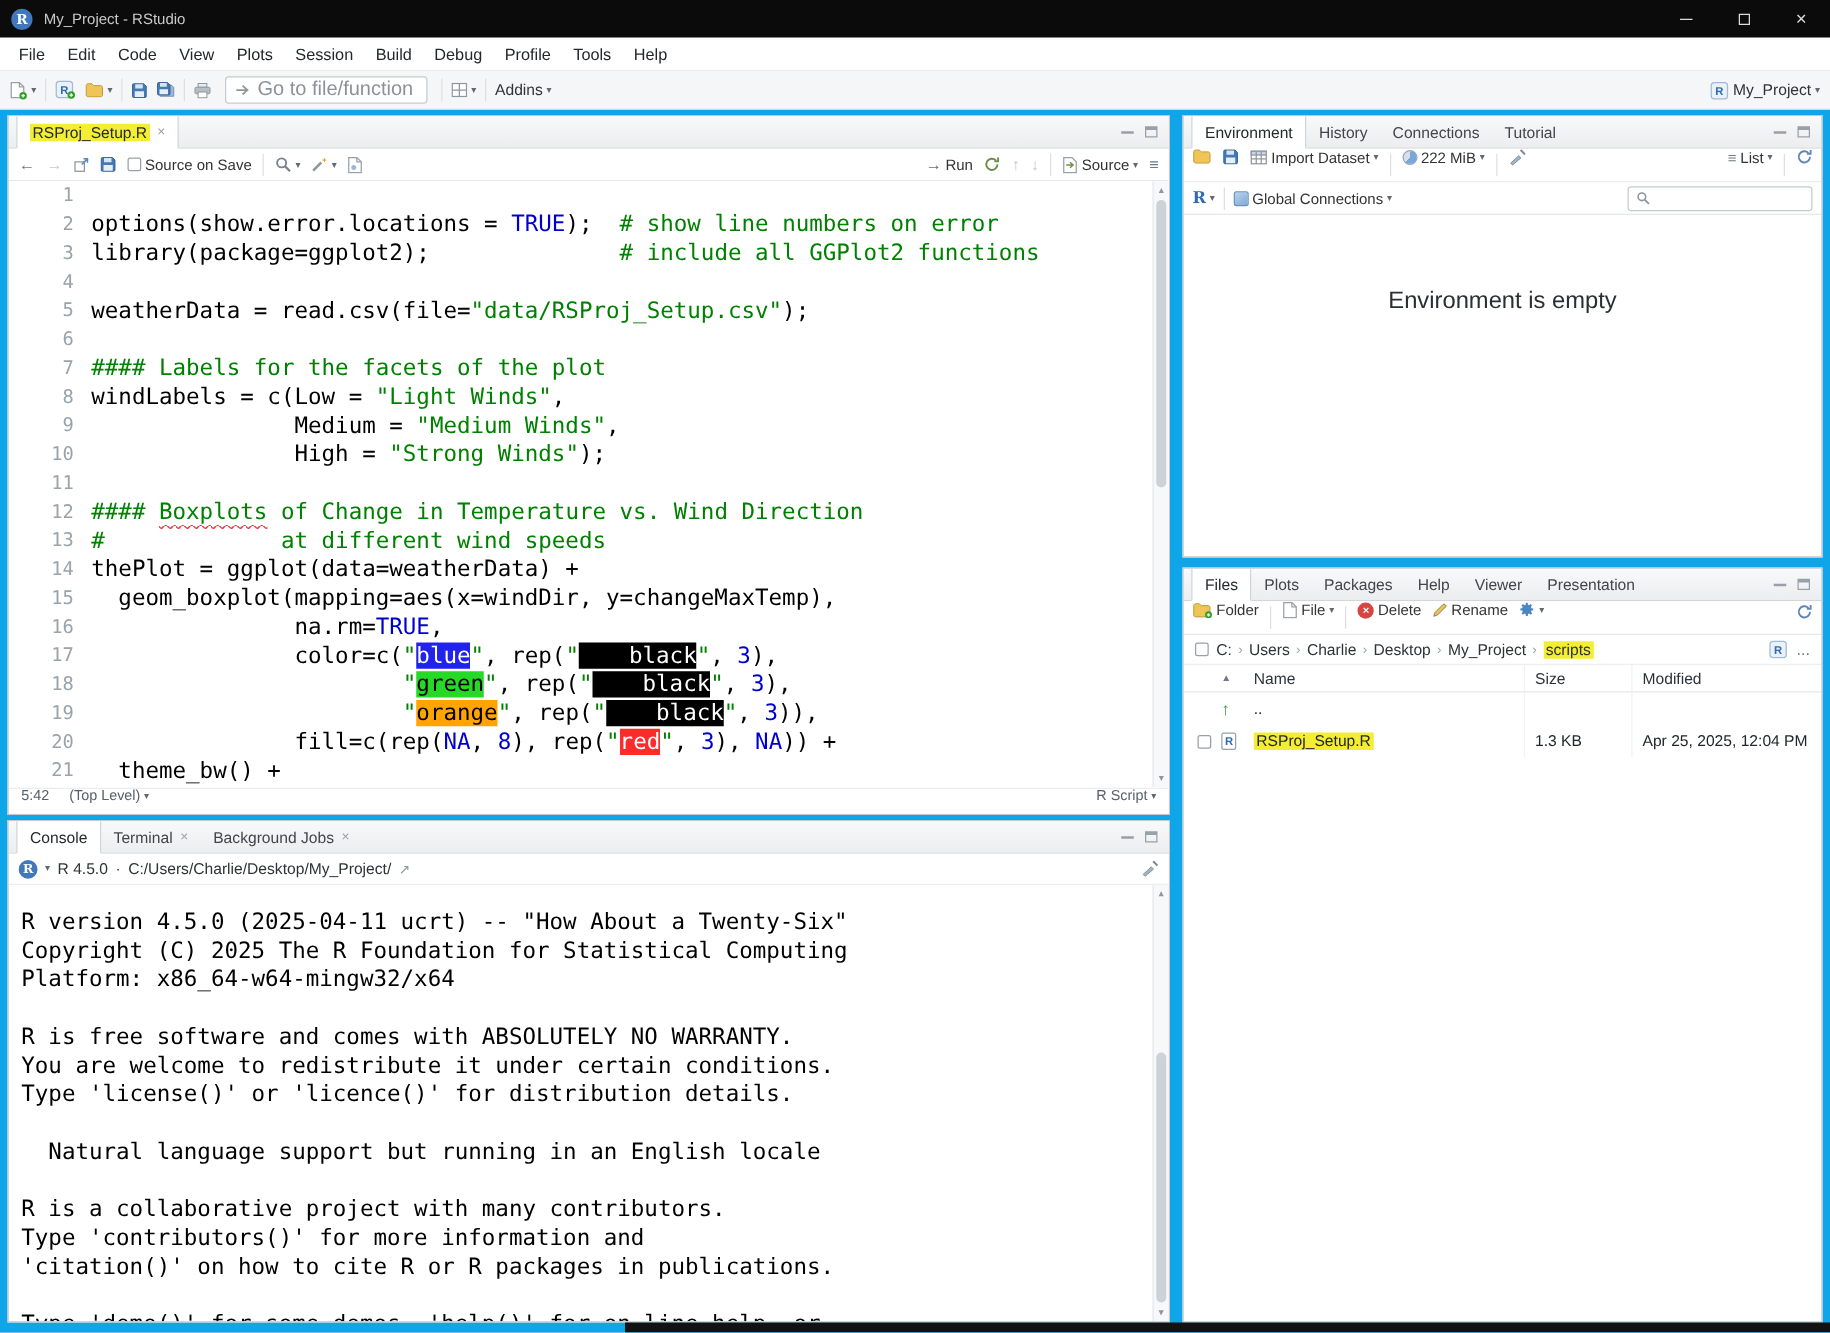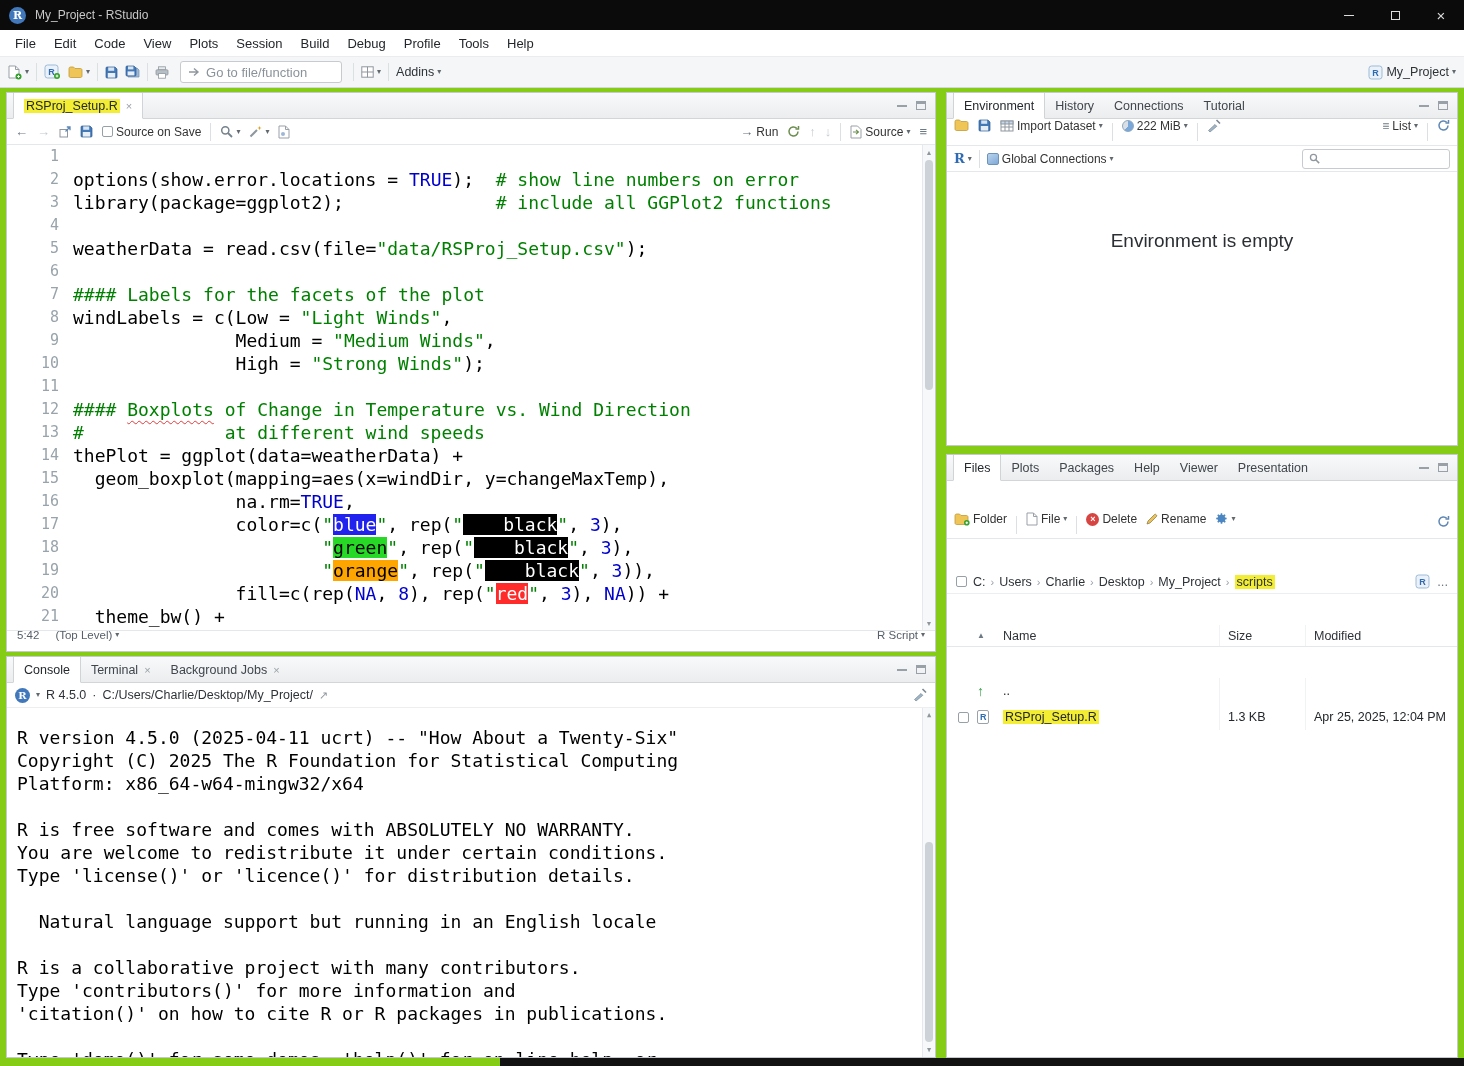--- a/index.html
+++ b/index.html
@@ -21,30 +21,30 @@
 .wb-min{width:10px;height:1px;background:#dcdcdc;}
 .wb-max{width:9px;height:9px;border:1px solid #dcdcdc;}
 
 .menubar{position:absolute;top:30px;left:0;width:100%;height:27px;background:#fff;border-bottom:1px solid #ececee;display:flex;align-items:center;padding:0 6px;z-index:9;}
 .menu-item{padding:4px 9px;font-size:13px;color:#23272b;}
 
 .main-toolbar{position:absolute;top:57px;left:0;width:100%;height:31px;background:#f5f6f7;border-bottom:1px solid #d5d8db;display:flex;align-items:center;padding:0 8px;gap:7px;z-index:9;}
 .tb-btn{display:inline-flex;align-items:center;gap:3px;}
 .tb-label{font-size:12.5px;color:#2e3338;}
 .goto-box{display:flex;align-items:center;gap:6px;width:162px;height:22px;background:#fff;border:1px solid #c7cbcf;border-radius:3px;padding:0 7px;margin:0 4px;}
-.goto-box input{flex:1;min-width:0;border:0;outline:0;background:none;font-size:13px;color:#333;font-family:inherit;}
+.goto-box input{flex:1;min-width:0;border:0;outline:0;background:none;font-size:16px;color:#333;font-family:inherit;}
 .goto-box input::placeholder{color:#8a9299;}
 .toolbar-right{margin-left:auto;display:flex;align-items:center;gap:5px;}
 
-.workspace{position:absolute;top:88px;left:0;width:100%;height:978px;background:#84cc16;}
+.workspace{position:absolute;top:88px;left:0;width:100%;height:978px;background:#0ea5e9;}
 .pane{position:absolute;background:#fff;border:1px solid #c5c9cd;display:flex;flex-direction:column;overflow:hidden;}
 #source-pane{left:6px;top:4px;width:930px;height:560px;}
 #console-pane{left:6px;top:568px;width:930px;height:402px;}
 #env-pane{left:946px;top:4px;width:512px;height:354px;}
-#files-pane{left:946px;top:366px;width:512px;height:604px;gap:31px;}
+#files-pane{left:946px;top:366px;width:512px;height:604px;}
 .ptabbar{height:26px;flex:none;background:linear-gradient(#f8f9fa,#ecedef);border-bottom:1px solid #d3d6d9;display:flex;align-items:stretch;padding-left:6px;overflow:visible;}
 .ptab{display:flex;align-items:center;gap:6px;padding:0 10px;font-size:12.5px;color:#40464c;}
 .ptab.active{background:#fff;color:#24292e;border-left:1px solid #d0d4d7;border-right:1px solid #d0d4d7;margin-bottom:-1px;border-bottom:1px solid #fff;}
 .tab-x{color:#9aa1a8;font-size:11px;}
 .pane-controls{margin-left:auto;display:flex;align-items:center;gap:9px;padding:0 9px;}
 .pc-min{width:10px;height:2px;background:#99a0a7;}
 .pc-max{width:10px;height:9px;border:1px solid #99a0a7;border-top-width:3px;}
 
 .src-toolbar{height:26px;flex:none;background:#fff;border-bottom:1px solid #e5e8ea;display:flex;align-items:center;gap:9px;padding:0 8px;}
 .nav-ar{font-size:13px;color:#6d7a85;}
@@ -65,21 +65,21 @@
 .tk-hb{background:var(--hl-blue,#2222ee);color:#fff;}
 .tk-hk{background:#000;color:#fff;padding-left:40px;}
 .tk-hg{background:var(--hl-green,#27d827);color:#000;}
 .tk-ho{background:var(--hl-orange,#ffa500);color:#000;}
 .tk-hr{background:var(--hl-red,#ff2b2b);color:#fff;}
 .vscroll{position:absolute;top:0;right:0;bottom:0;width:13px;background:#f7f8f9;border-left:1px solid #e6e9eb;}
 .vs-up,.vs-down{position:absolute;left:0;width:12px;height:12px;color:#8f979e;font-size:7px;display:flex;align-items:center;justify-content:center;}
 .vs-up{top:1px;}
 .vs-down{bottom:1px;}
 .vs-thumb{position:absolute;left:2px;width:8px;border-radius:4px;background:#ccd2d7;}
-.src-status{height:21px;flex:none;border-top:1px solid #e5e8ea;background:#fff;display:flex;align-items:flex-end;gap:16px;padding:10px 10px;font-size:11.5px;color:#57606a;}
+.src-status{height:21px;flex:none;border-top:1px solid #e5e8ea;background:#fff;display:flex;align-items:flex-start;gap:16px;padding:0 10px;font-size:11.5px;color:#57606a;}
 .status-right{margin-left:auto;}
 
 .console-header{height:25px;flex:none;display:flex;align-items:center;gap:6px;padding:0 8px;border-bottom:1px solid #eceef0;font-size:12.5px;color:#2e3338;background:#fff;}
 .ch-open{color:#8f979e;font-size:11px;}
 .console-body{flex:1;position:relative;overflow:hidden;padding:18px 14px 0 10px;font-family:"DejaVu Sans Mono",monospace;font-size:18px;line-height:23px;color:#000;}
 .console-line{white-space:pre;height:23px;}
 
 .env-toolbar,.files-toolbar{height:27px;flex:none;display:flex;align-items:flex-start;gap:9px;padding:0 7px;border-bottom:1px solid #e5e8ea;background:#fff;}
 .env-filter{height:26px;flex:none;display:flex;align-items:center;gap:7px;padding:0 7px;border-bottom:1px solid #e5e8ea;background:#fff;}
 .mem-pie{width:12px;height:12px;border-radius:50%;background:conic-gradient(#79a7d9 0 62%,#d9dfe5 62% 100%);border:1px solid #8fa7bd;flex:none;}

